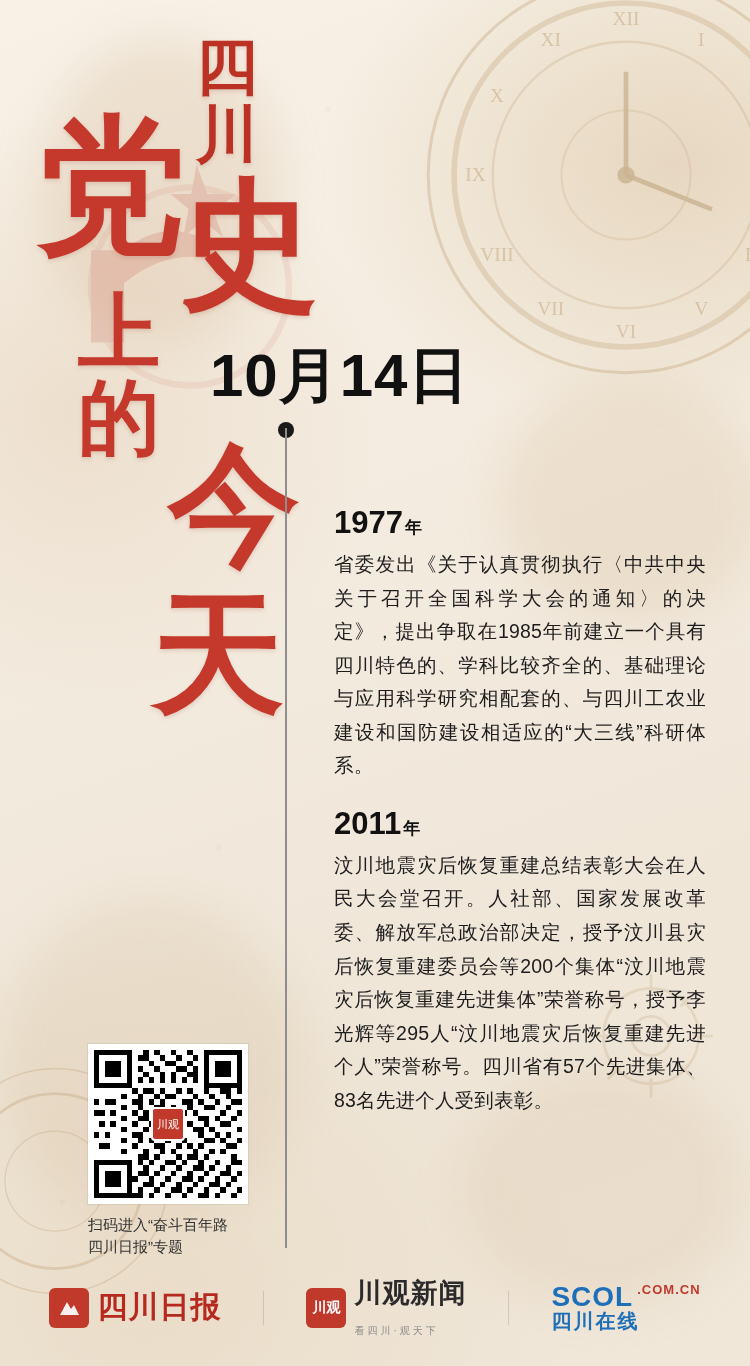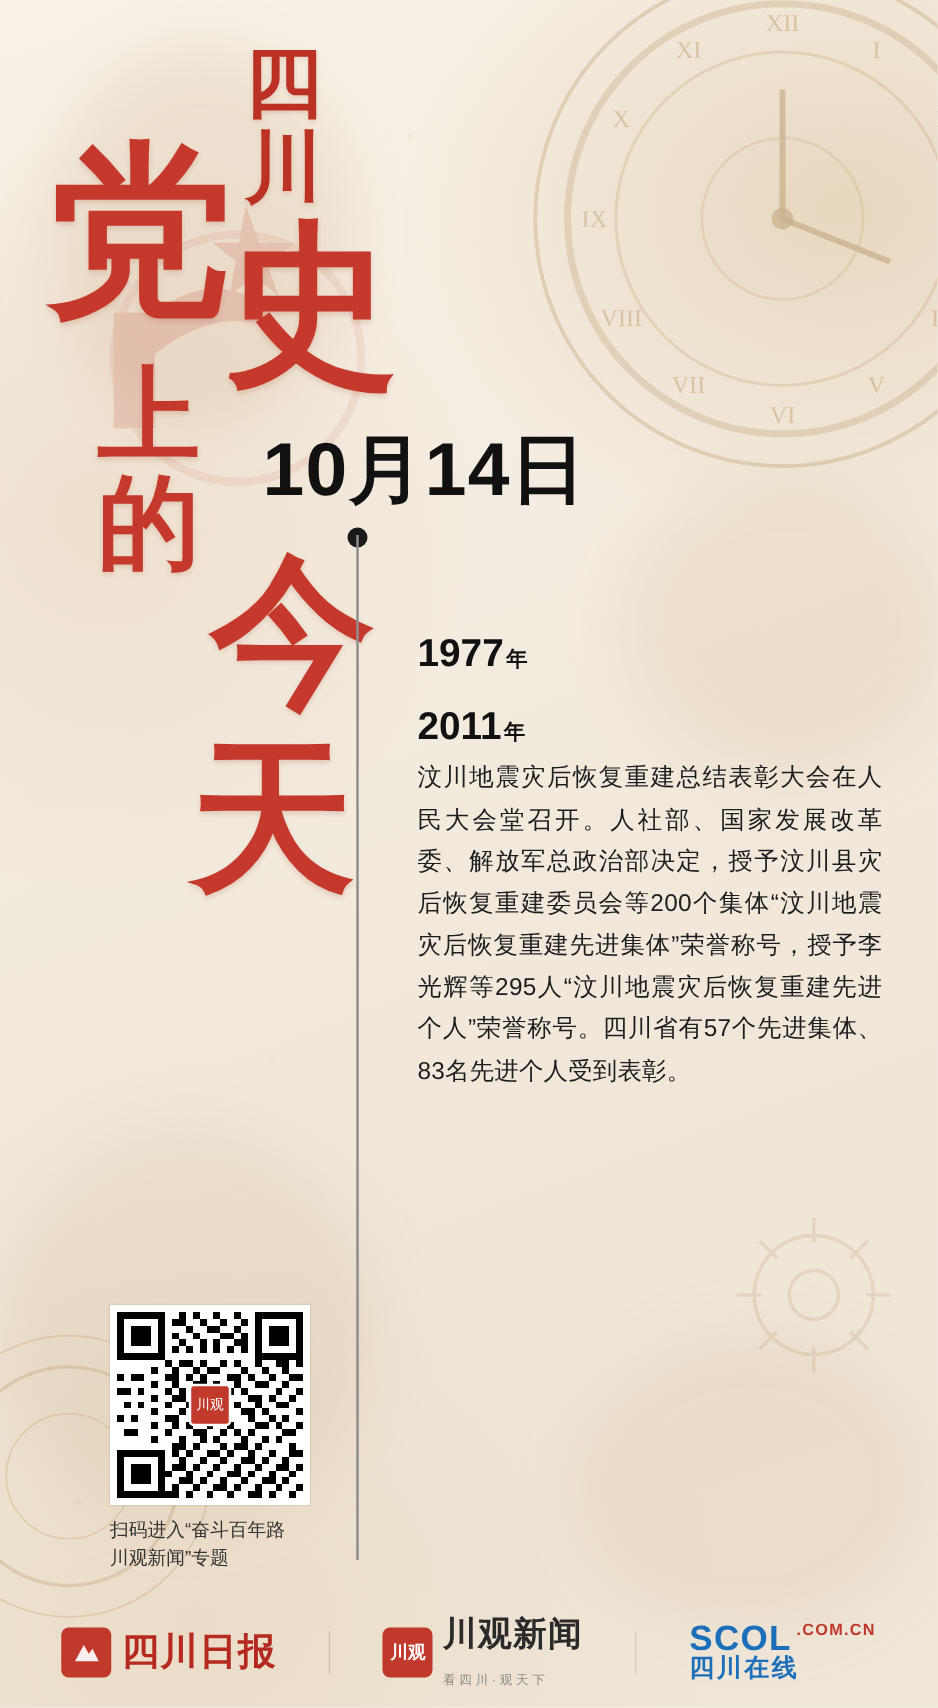--- a/index.html
+++ b/index.html
@@ -195,21 +195,21 @@
     font-size: 15px;
     color: #333;
     line-height: 1.45;
     text-align: left;
   }
 
   
   .footer {
     position: absolute;
     left: 0;
-    bottom: 16px;
+    bottom: 30px;
     width: 750px;
     display: flex;
     align-items: center;
     justify-content: center;
     gap: 42px;
   }
   .logo { display: flex; align-items: center; gap: 8px; }
   .logo-mark {
     width: 40px; height: 40px;
     border-radius: 6px;
@@ -353,20 +353,21 @@
   <div class="date">10月14日</div>
 
   <div class="tl-dot"></div>
   <div class="timeline"></div>
 
   <div class="entries">
     <div class="entry">
       <div class="entry-year">
         <span>1977</span><span class="suffix">年</span>
       </div>
+      <div class="entry-body">省委发出《关于认真贯彻执行〈中共中央关于召开全国科学大会的通知〉的决定》，提出争取在1985年前建立一个具有四川特色的、学科比较齐全的、基础理论与应用科学研究相配套的、与四川工农业建设和国防建设相适应的“大三线”科研体系。</div>
     </div>
 
     <div class="entry">
       <div class="entry-year">
         <span>2011</span><span class="suffix">年</span>
       </div>
       <div class="entry-body">汶川地震灾后恢复重建总结表彰大会在人民大会堂召开。人社部、国家发展改革委、解放军总政治部决定，授予汶川县灾后恢复重建委员会等200个集体“汶川地震灾后恢复重建先进集体”荣誉称号，授予李光辉等295人“汶川地震灾后恢复重建先进个人”荣誉称号。四川省有57个先进集体、83名先进个人受到表彰。</div>
     </div>
   </div>
 
@@ -556,21 +557,21 @@
             <rect x="17" y="27" width="1" height="1"></rect>
           <rect x="20" y="27" width="2" height="1"></rect>
             <rect x="23" y="27" width="1" height="1"></rect>
           <rect x="26" y="27" width="1" height="1"></rect>
         </g>
       </svg>
       <div class="qr-logo">川观</div>
     </div>
     <div class="qr-caption">
       <div>扫码进入“奋斗百年路</div>
-      <div>川观新闻”专题</div>
+      <div>四川日报”专题</div>
     </div>
   </div>
 
   <div class="footer">
 
     <div class="logo">
       <div class="logo-mark mark-red">
         <svg width="26" height="26" viewBox="0 0 26 26">
           <path d="M4 20 L11 7 L15 14 L18 10 L23 20 Z" fill="#ffffff" opacity=".92"></path>
         </svg>

